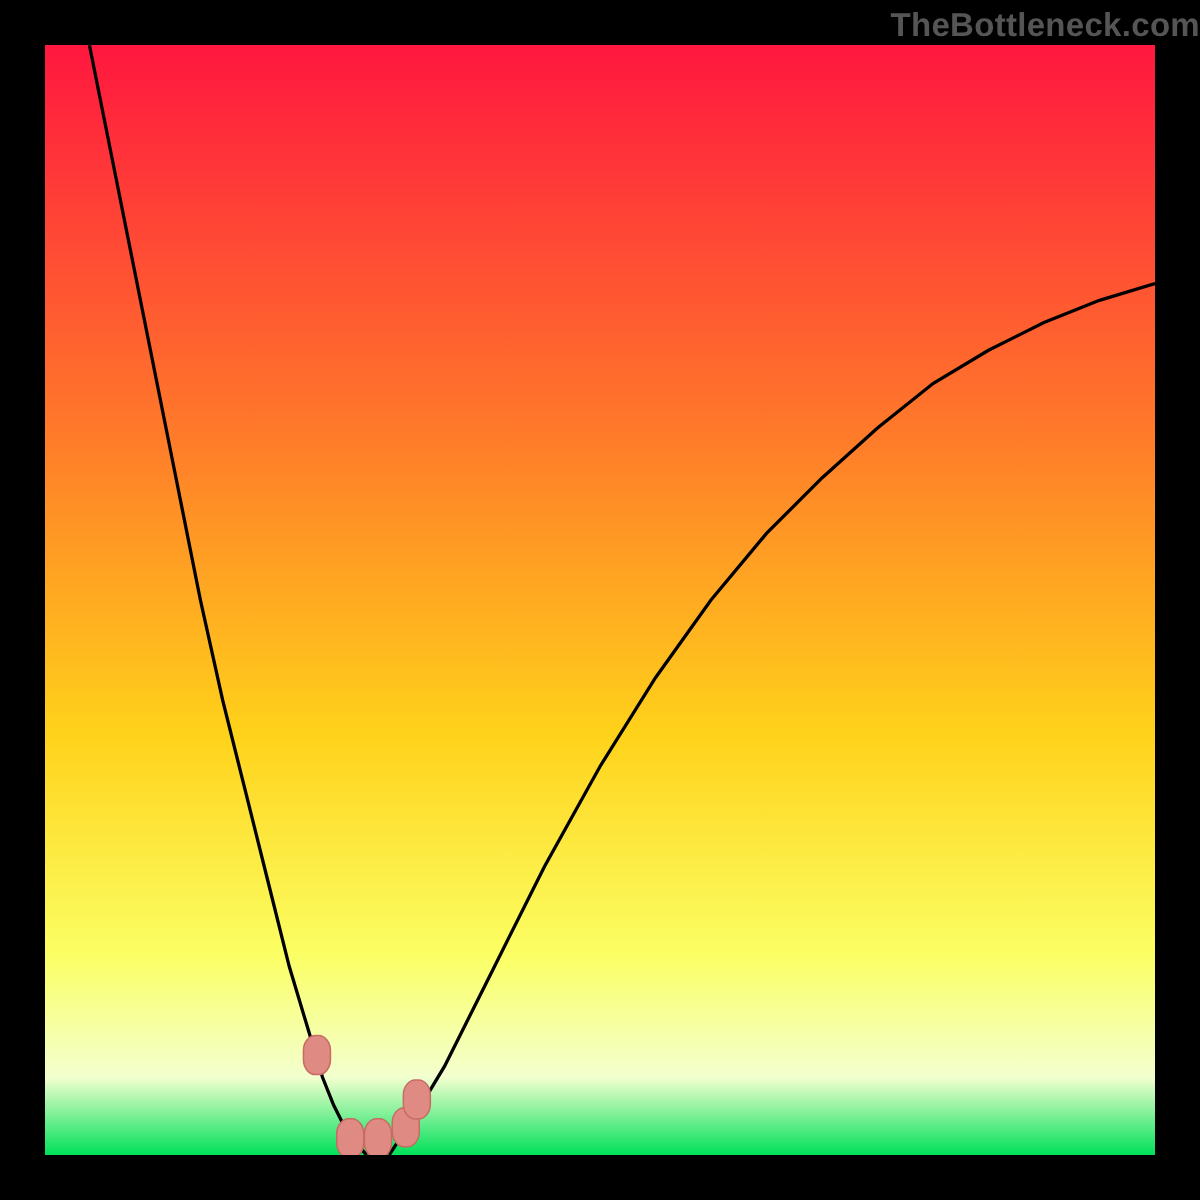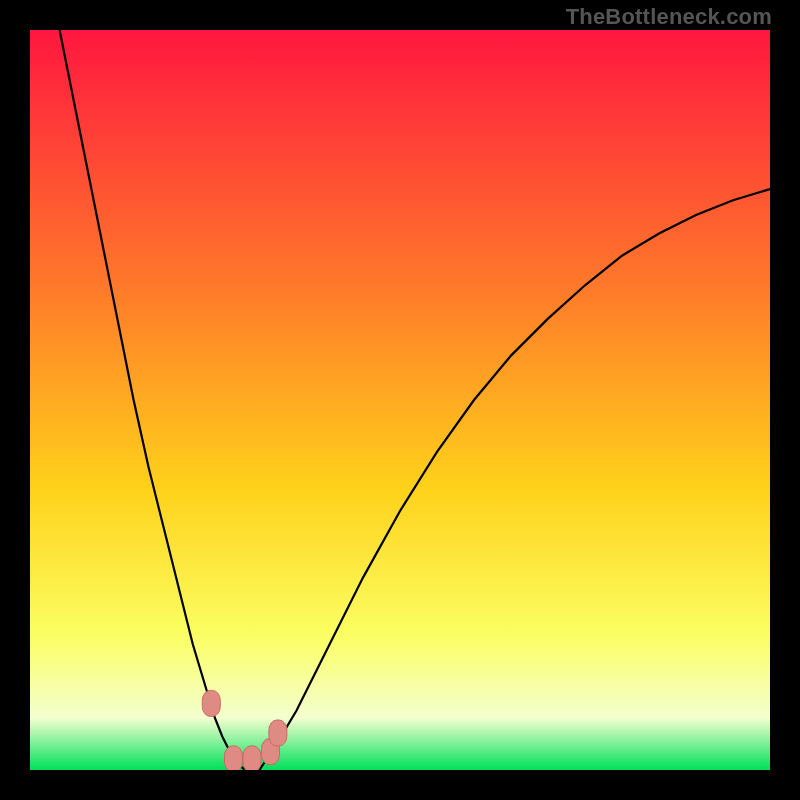--- a/index.html
+++ b/index.html
@@ -21,21 +21,21 @@
   .plot {
     position: absolute;
     left: 30px;
     top: 30px;
     width: 740px;
     height: 740px;
   }
   .watermark {
     position: absolute;
     top: 4px;
-    right: 28px;
+    right: 0;
     font-family: Arial, Helvetica, sans-serif;
     font-size: 22px;
     font-weight: bold;
     color: #555;
     letter-spacing: 0.2px;
     text-align: right;
   }
   svg {
     display: block;
   }

